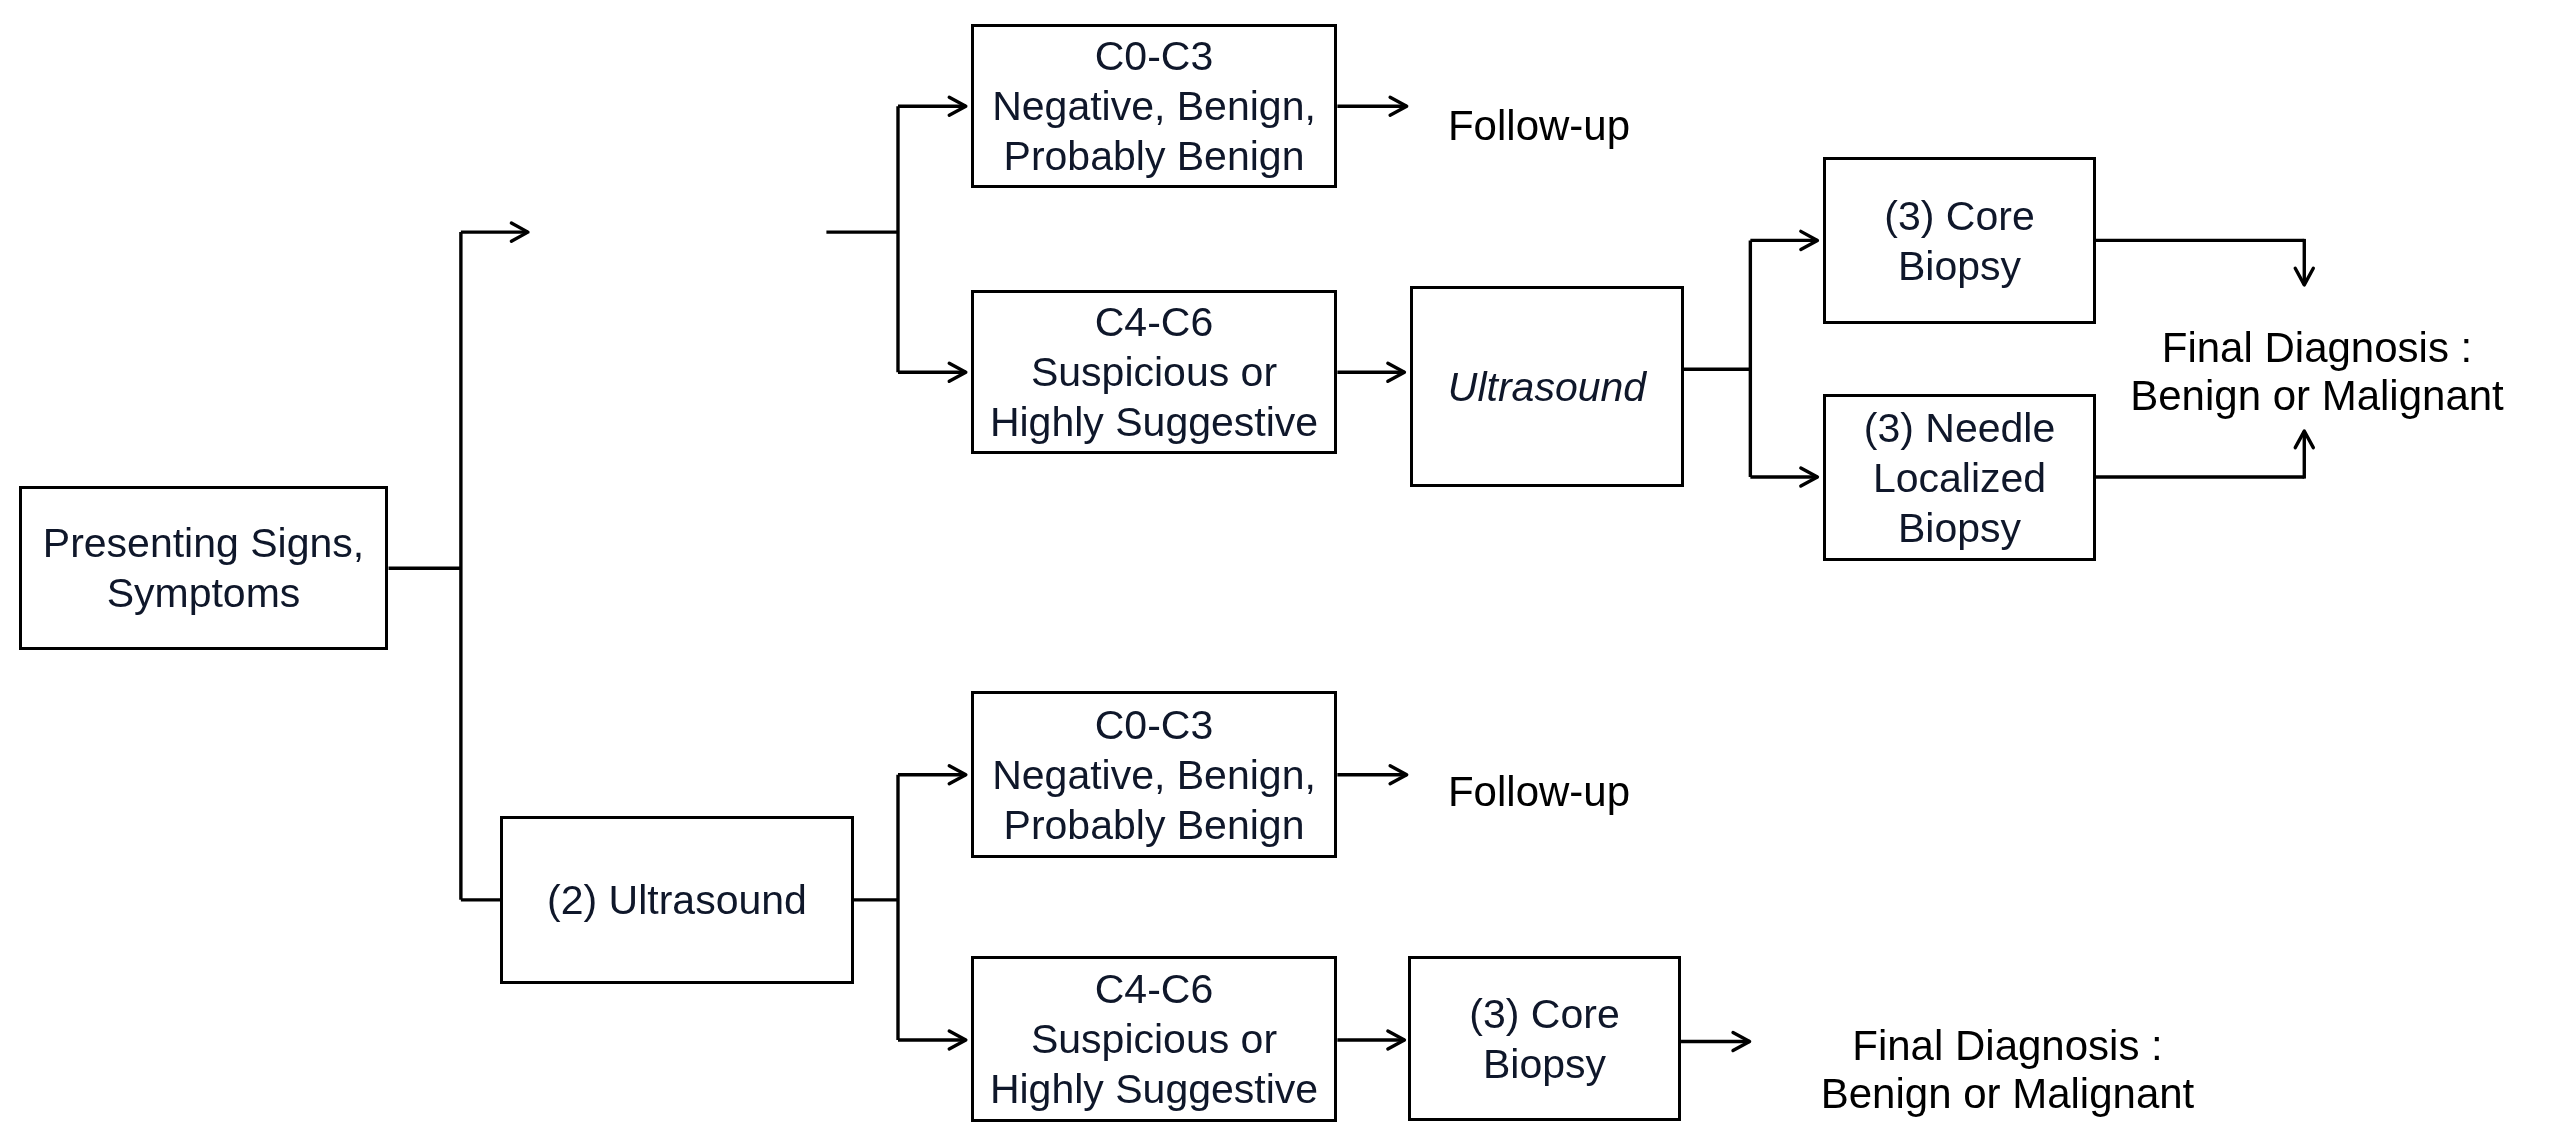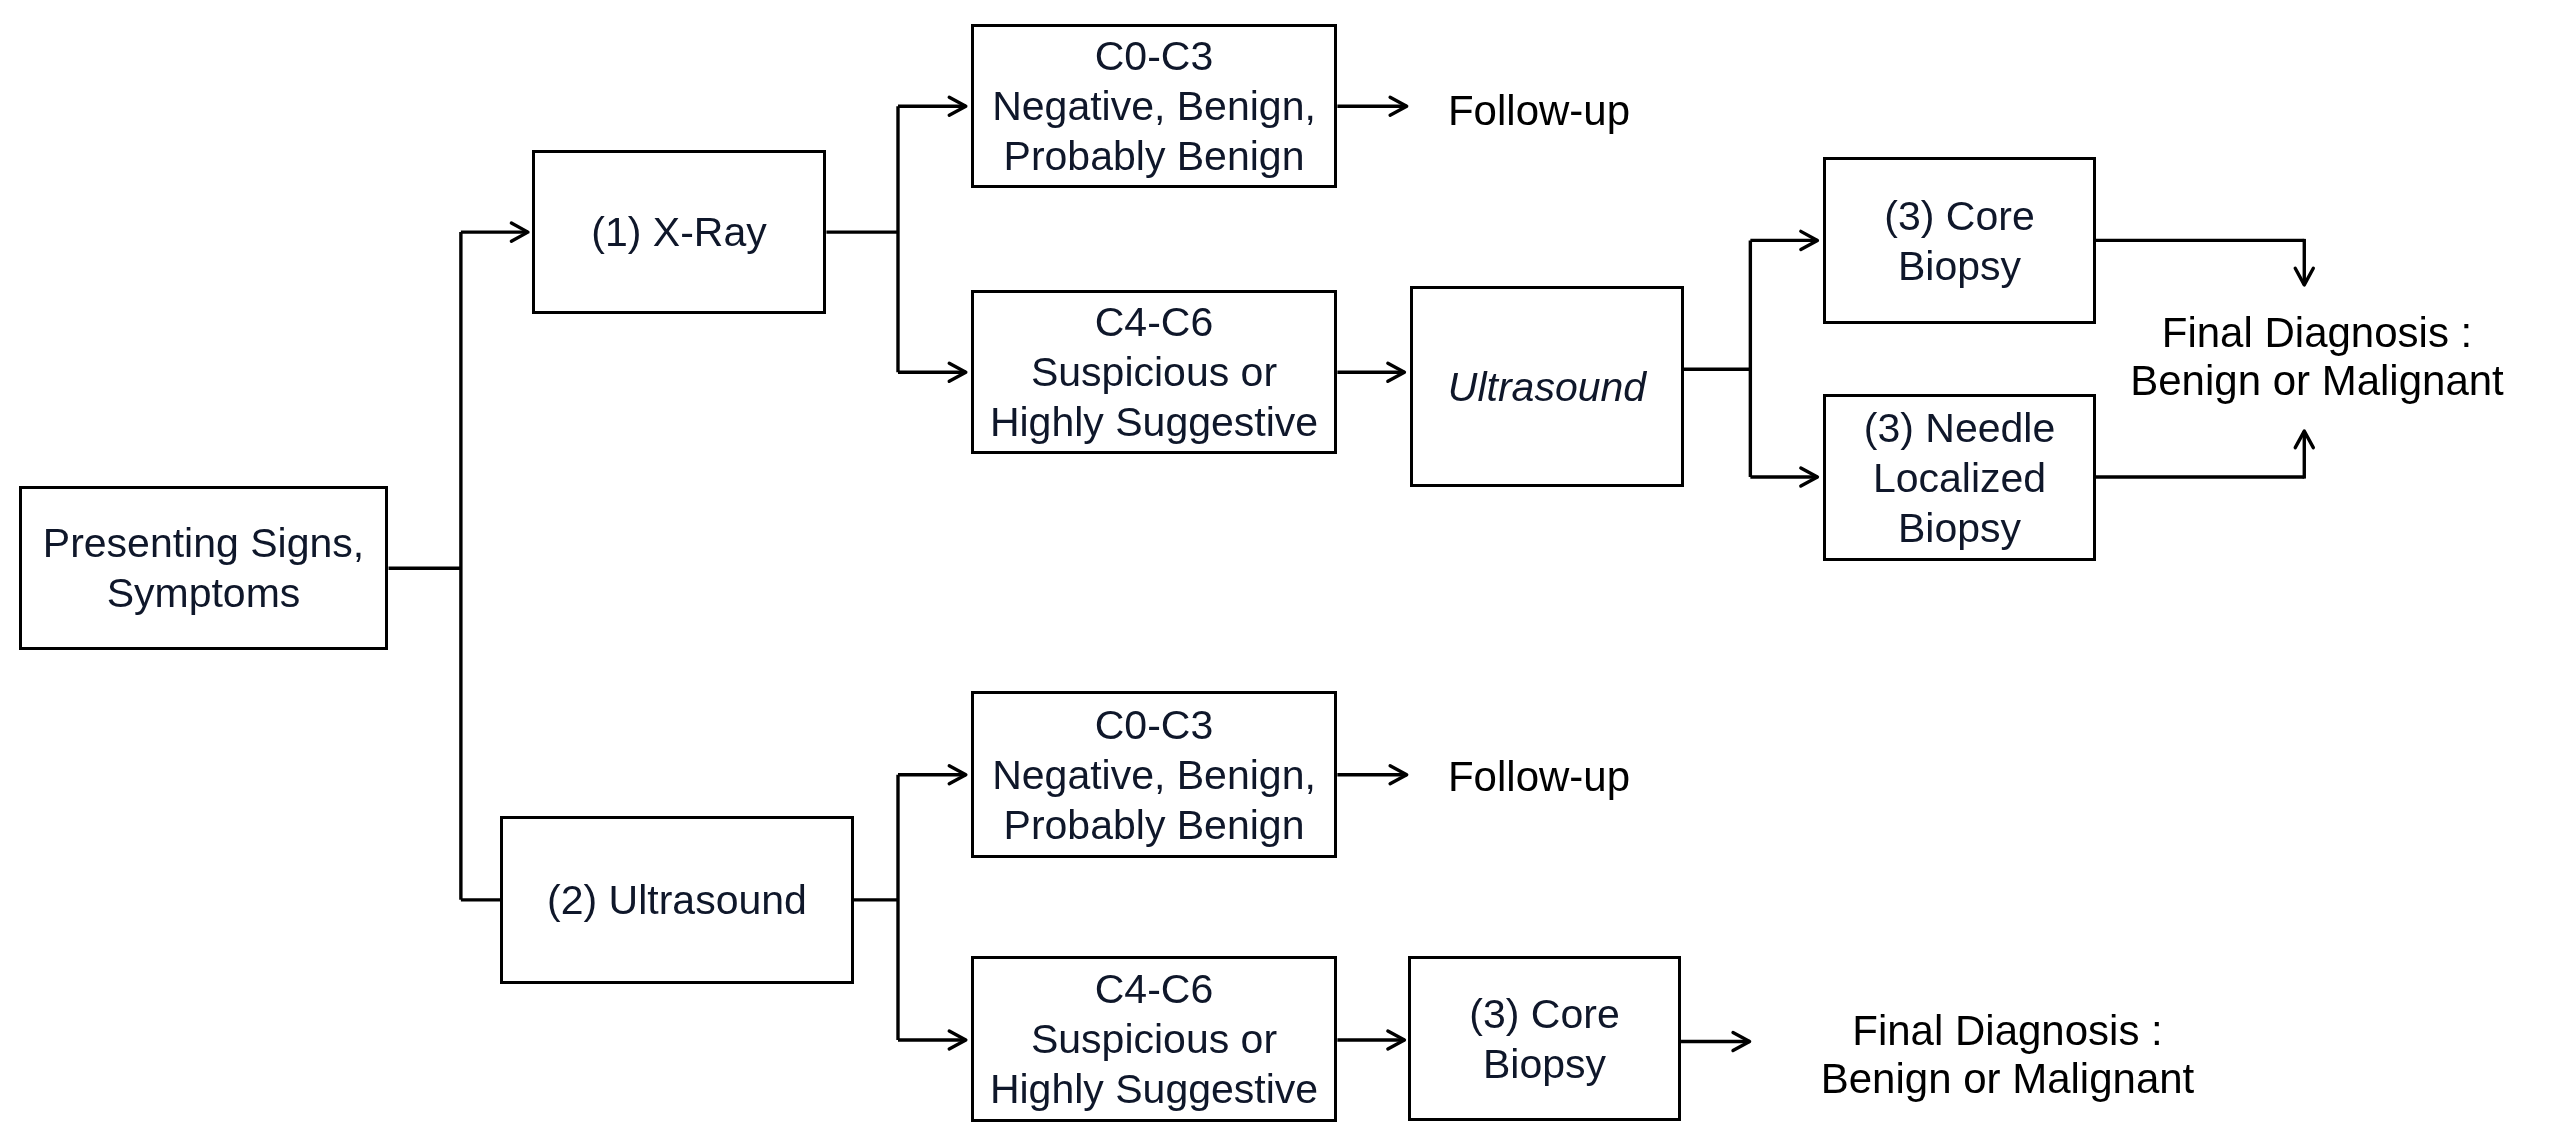--- a/index.html
+++ b/index.html
@@ -41,20 +41,21 @@
   .floating-label {
     position: absolute;
     display: flex;
     align-items: center;
     justify-content: center;
     white-space: pre;
     text-align: center;
     font-size: 42px;
     line-height: 48px;
     color: #000000;
+    margin-top: 15px;
   }
 </style>
 </head>
 <body>
 
 <div id="canvas">
 
   <svg id="wires" viewBox="0 0 3417 1514" xmlns="http://www.w3.org/2000/svg">
     <defs>
       <marker id="ah" markerUnits="userSpaceOnUse" markerWidth="40" markerHeight="40" refX="29" refY="18" orient="auto">
@@ -99,23 +100,20 @@
 
       <line x1="2230" y1="1382" x2="2321" y2="1382" marker-end="url(#ah)"></line>
     </g>
   </svg>
 
   <div class="node" style="left:19px; top:486px; width:369px; height:164px;justify-content:center;">
     <span class="node-label">Presenting Signs,
 Symptoms</span>
   </div>
 
-  <div class="node" style="left:532px; top:150px; width:294px; height:164px;">
-    <span class="node-label">(1) X-Ray</span>
-  </div>
 
   <div class="node" style="left:971px; top:24px; width:366px; height:164px;">
     <span class="node-label">C0-C3
 Negative, Benign,
 Probably Benign</span>
   </div>
 
   <div class="node" style="left:971px; top:290px; width:366px; height:164px;">
     <span class="node-label">C4-C6
 Suspicious or

